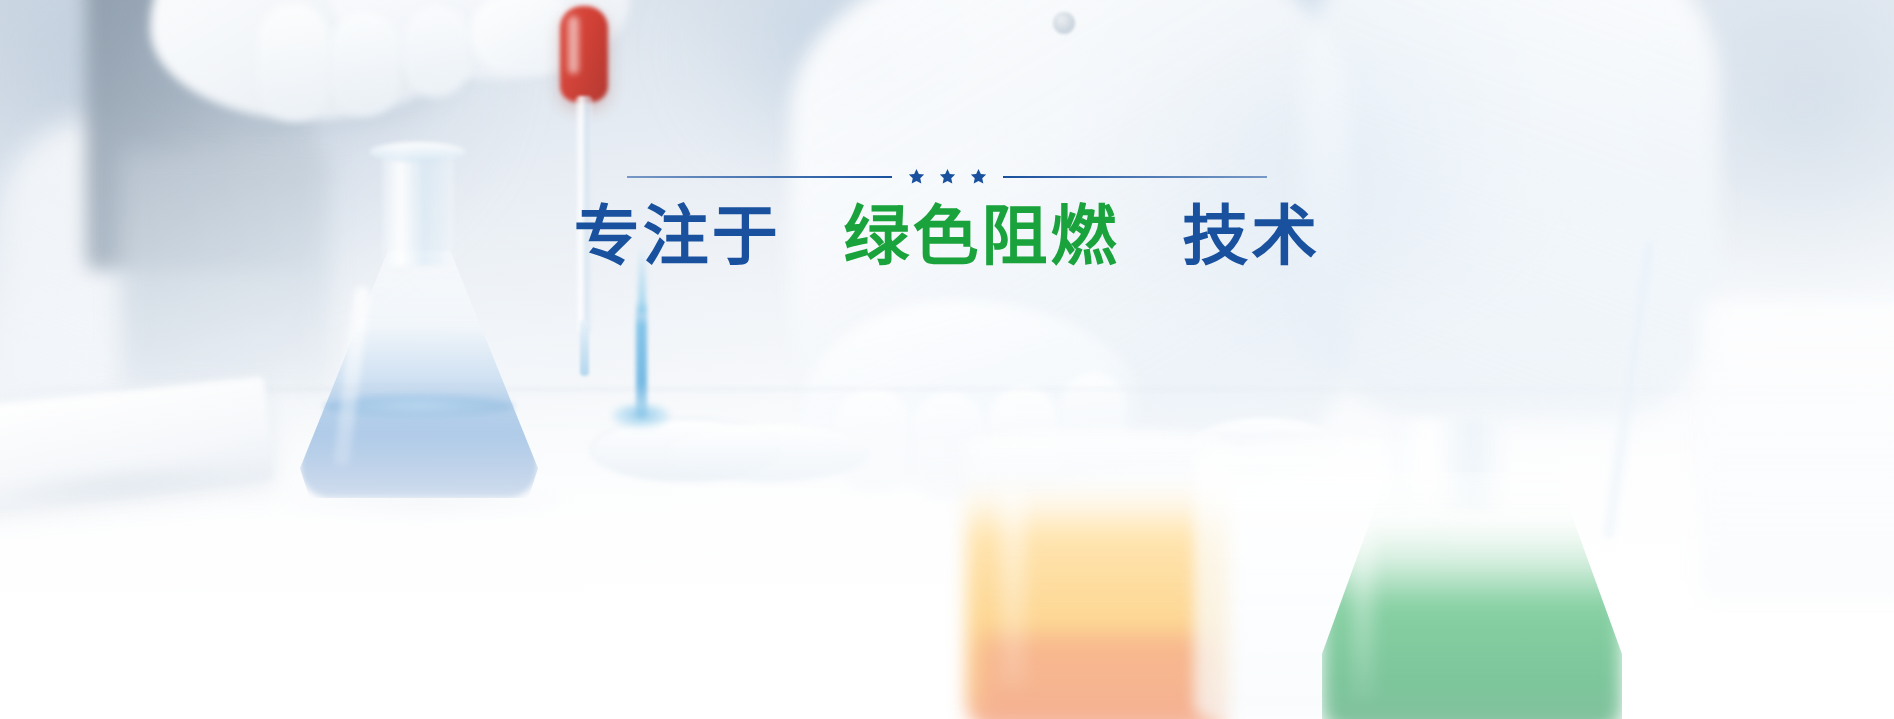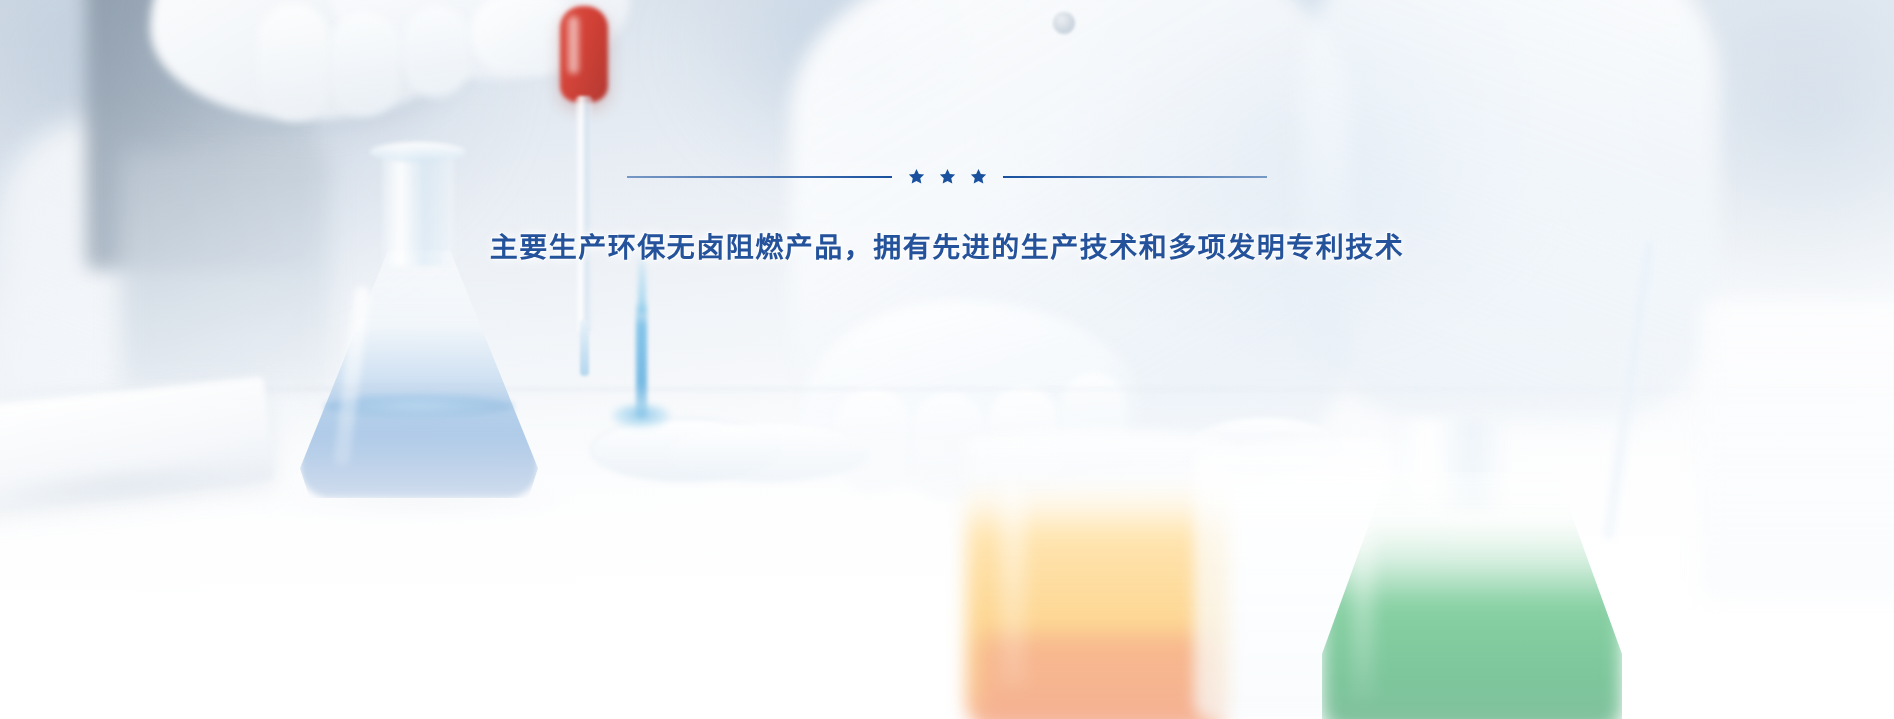--- a/index.html
+++ b/index.html
@@ -639,19 +639,25 @@
         <svg class="star" viewBox="0 0 24 24">
           <polygon points="12,1.5 15.3,8.4 22.8,9.3 17.3,14.5 18.8,22 12,18.3 5.2,22 6.7,14.5 1.2,9.3 8.7,8.4" fill="#19519e"></polygon>
         </svg>
         <svg class="star" viewBox="0 0 24 24">
           <polygon points="12,1.5 15.3,8.4 22.8,9.3 17.3,14.5 18.8,22 12,18.3 5.2,22 6.7,14.5 1.2,9.3 8.7,8.4" fill="#19519e"></polygon>
         </svg>
       </span>
       <span class="rule-line right"></span>
     </div>
 
-
-
-    <div class="tagline">主要生产环保无卤阻燃产品，拥有先进的生产技术和多项发明专利技术</div>
+    <div class="headline">
+      <span class="hl-blue">专注于</span>
+      <span class="hl-gap"></span>
+      <span class="hl-green">绿色阻燃</span>
+      <span class="hl-gap"></span>
+      <span class="hl-blue">技术</span>
+    </div>
+
+
 
   </div>
 
 </div>
 
 </body></html>

